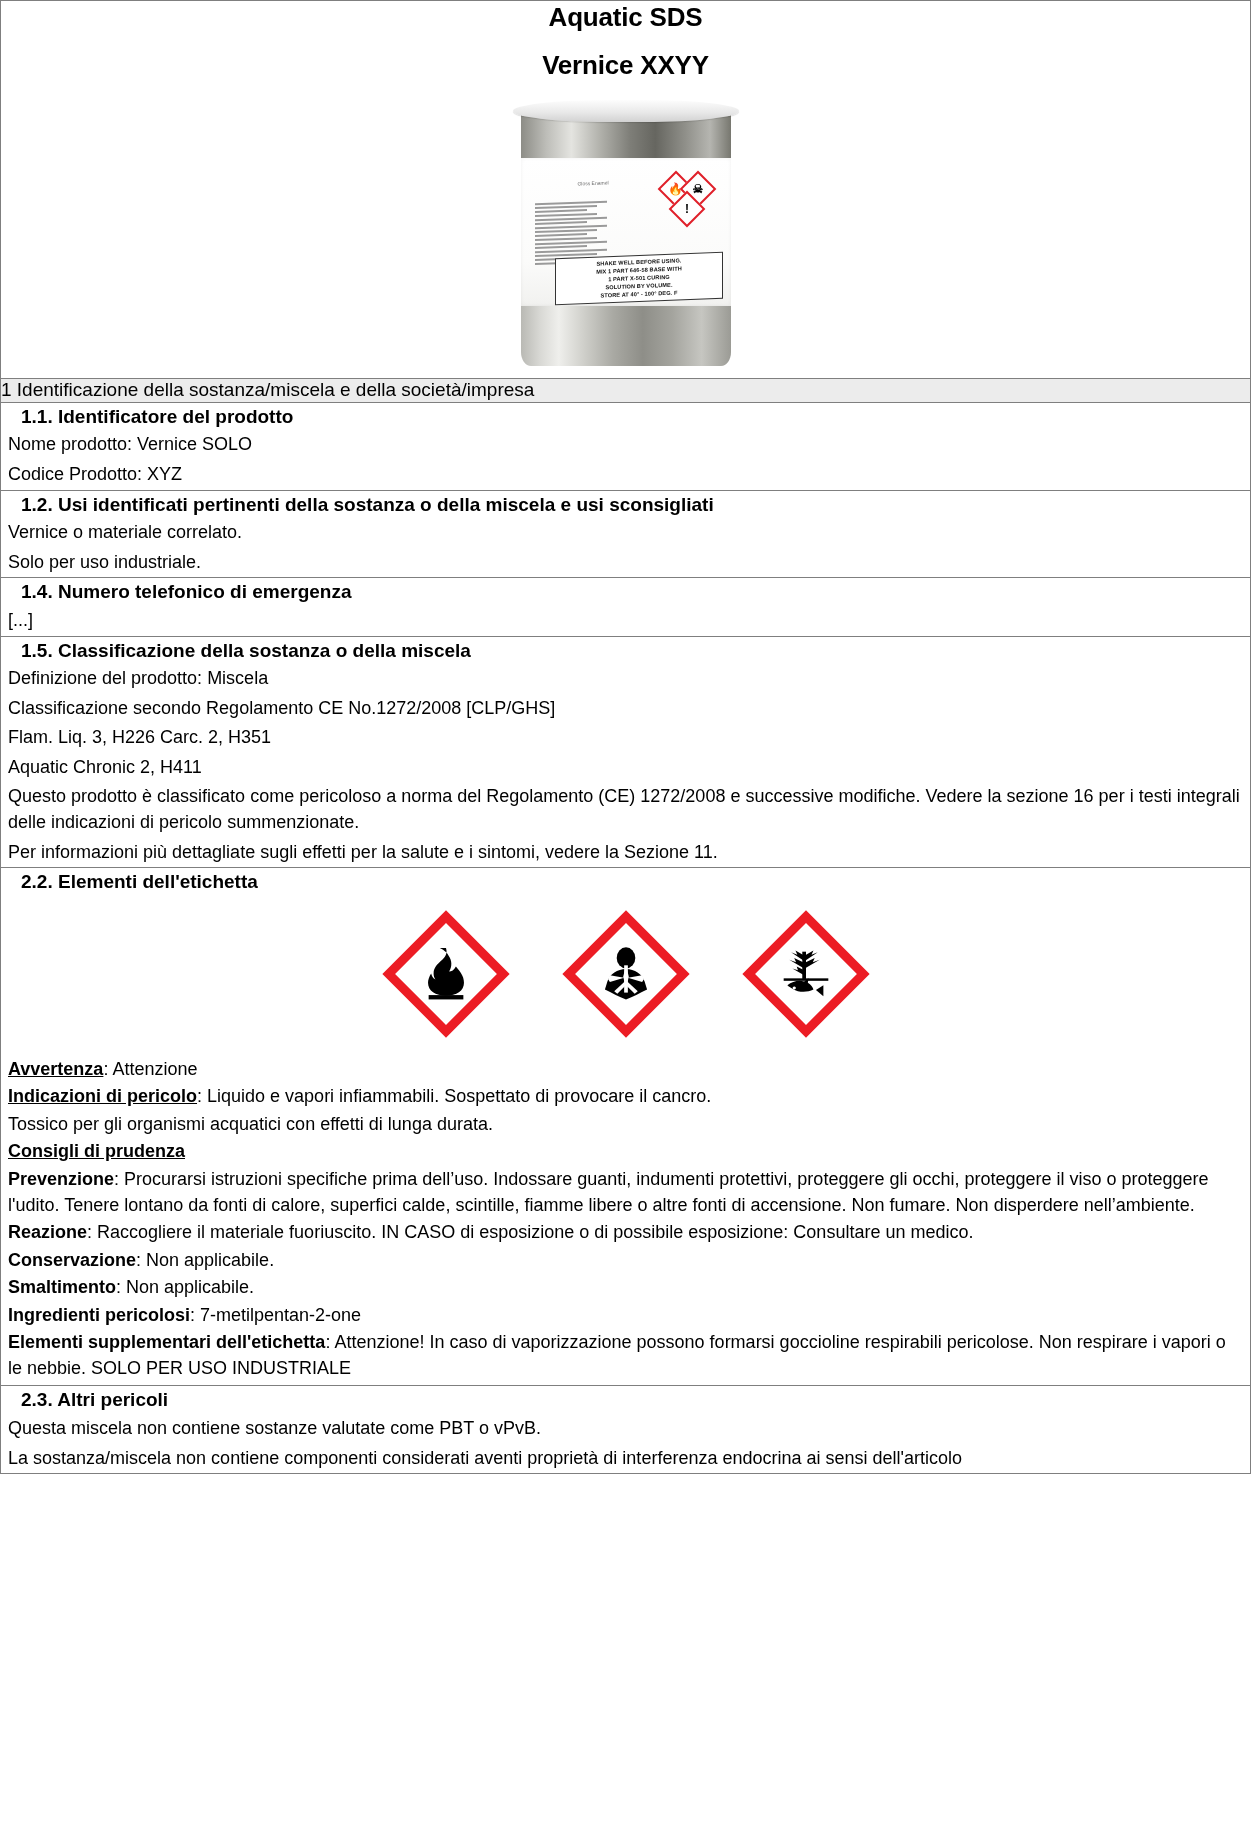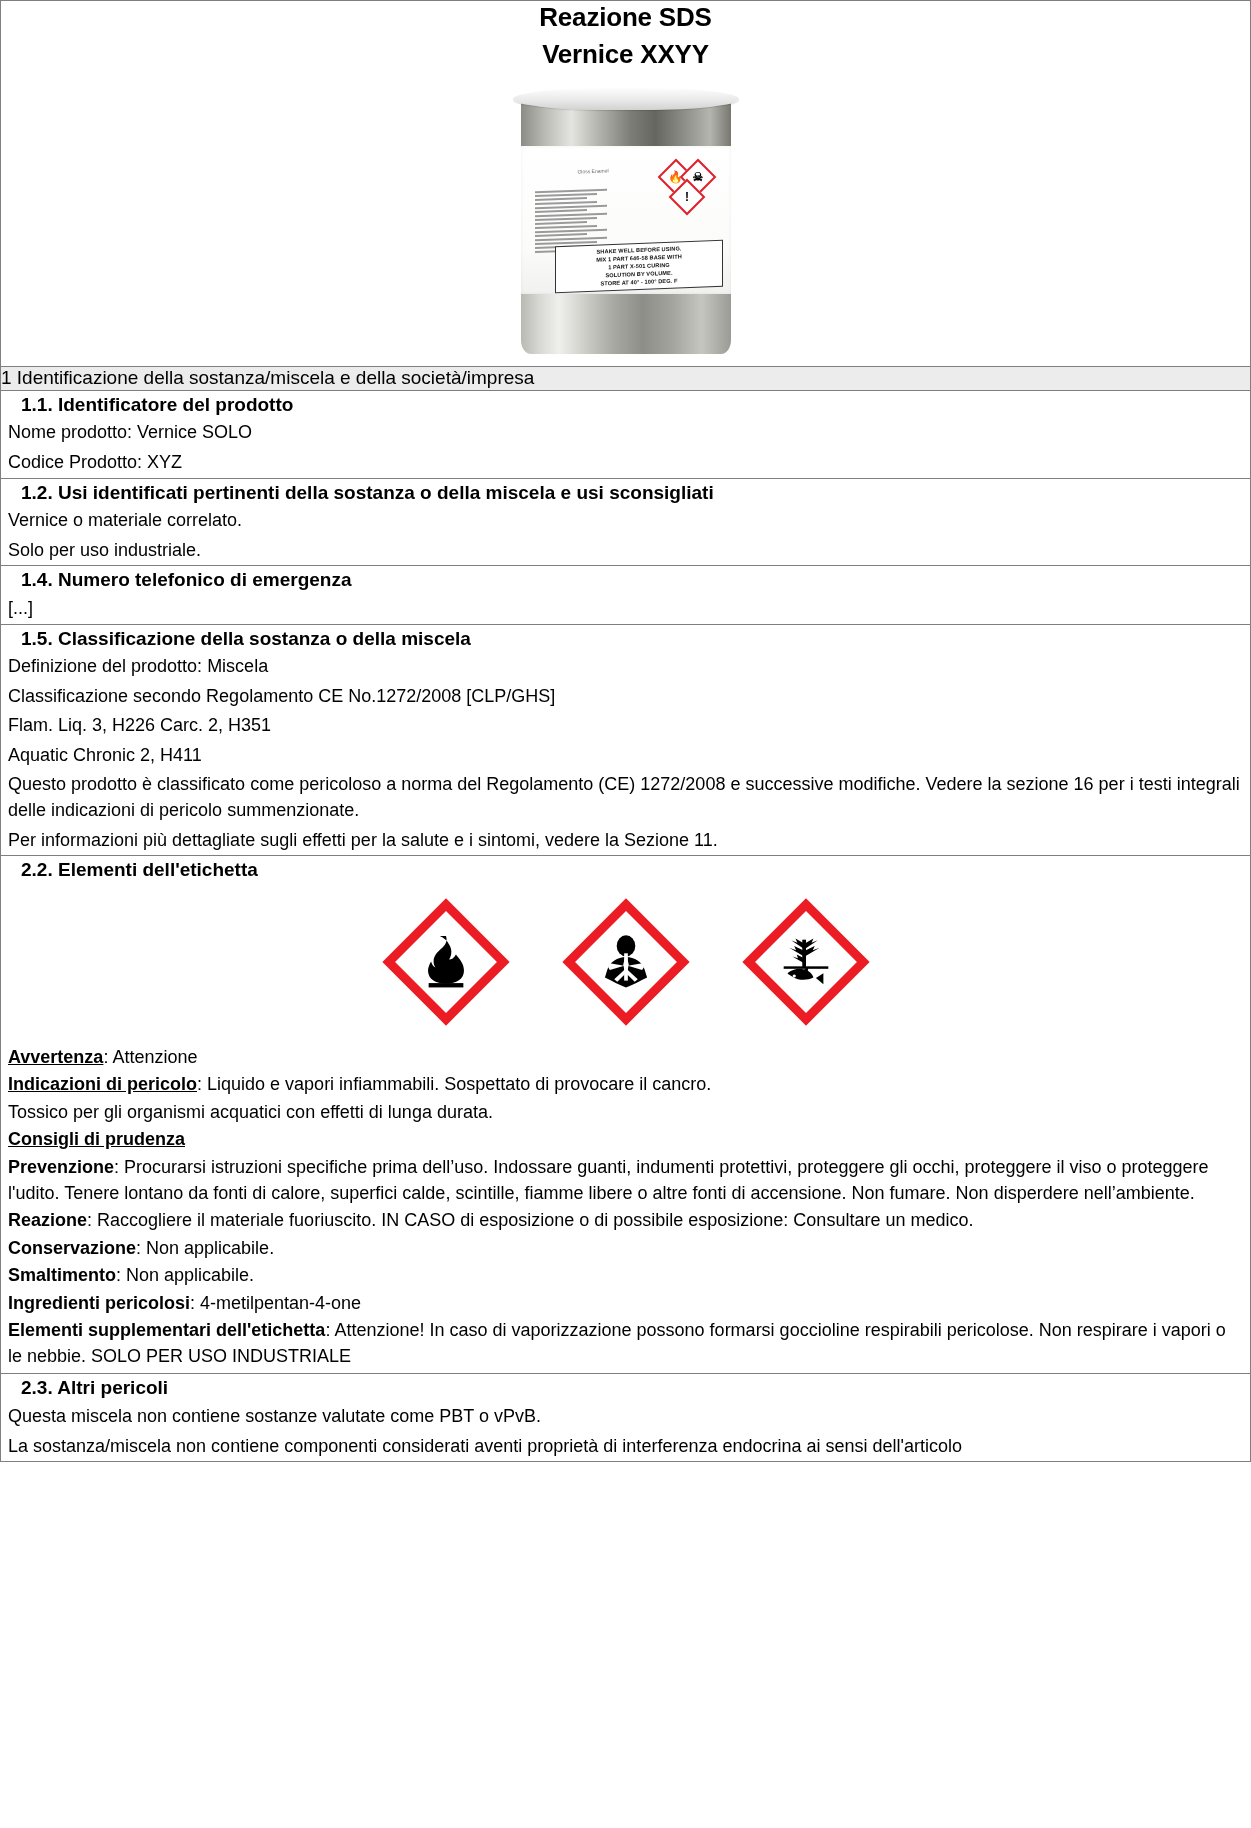--- a/index.html
+++ b/index.html
@@ -38,21 +38,21 @@
     font-size: 26px;
     font-weight: bold;
     line-height: 1.25;
     margin: 0;
     letter-spacing: -0.2px;
   }
   .doc-subtitle {
     font-size: 26px;
     font-weight: bold;
     line-height: 1.25;
-    margin: 4px;
+    margin: 15px;
     letter-spacing: -0.2px;
   }
   .product-photo-wrap {
     margin-top: 14px;
     display: flex;
     justify-content: center;
     align-items: flex-start;
     height: 282px;
   }
   
@@ -245,21 +245,21 @@
 </style>
 </head>
 <body>
 
 <div class="page">
 <table class="sds">
 
   <tbody>
         <tr>
     <td class="title-cell">
-      <div class="doc-title">Reazione SDS</div>
+      <div class="doc-title">Aquatic SDS</div>
       <div class="doc-subtitle">Vernice XXYY</div>
 
       <div class="product-photo-wrap">
         <div class="can">
           <div class="can-body"></div>
           <div class="can-rim"></div>
           <div class="can-lid"></div>
 
           <div class="can-label">
             <div class="label-brandline">Gloss Enamel</div>
@@ -406,21 +406,21 @@
 
       <div class="cellblock">
         <p><b class="lblu">Avvertenza</b><span>: Attenzione</span></p>
         <p><b class="lblu">Indicazioni di pericolo</b><span>: Liquido e vapori infiammabili. Sospettato di provocare il cancro.</span></p>
         <p><span>Tossico per gli organismi acquatici con effetti di lunga durata.</span></p>
         <p><b class="lblu">Consigli di prudenza</b></p>
         <p><b class="lbl">Prevenzione</b><span>: Procurarsi istruzioni specifiche prima dell’uso. Indossare guanti, indumenti protettivi, proteggere gli occhi, proteggere il viso o proteggere l'udito. Tenere lontano da fonti di calore, superfici calde, scintille, fiamme libere o altre fonti di accensione. Non fumare. Non disperdere nell’ambiente.</span></p>
         <p><b class="lbl">Reazione</b><span>: Raccogliere il materiale fuoriuscito. IN CASO di esposizione o di possibile esposizione: Consultare un medico.</span></p>
         <p><b class="lbl">Conservazione</b><span>: Non applicabile.</span></p>
         <p><b class="lbl">Smaltimento</b><span>: Non applicabile.</span></p>
-        <p><b class="lbl">Ingredienti pericolosi</b><span>: 4-metilpentan-4-one</span></p>
+        <p><b class="lbl">Ingredienti pericolosi</b><span>: 7-metilpentan-2-one</span></p>
         <p><b class="lbl">Elementi supplementari dell'etichetta</b><span>: Attenzione! In caso di vaporizzazione possono formarsi goccioline respirabili pericolose. Non respirare i vapori o le nebbie. SOLO PER USO INDUSTRIALE</span></p>
       </div>
     </td>
   </tr>
 
   <tr>
     <td>
       <div class="sub-head">2.3. Altri pericoli</div>
       <div class="body-line">Questa miscela non contiene sostanze valutate come PBT o vPvB.</div>
       <div class="body-line">La sostanza/miscela non contiene componenti considerati aventi proprietà di interferenza endocrina ai sensi dell'articolo</div>

